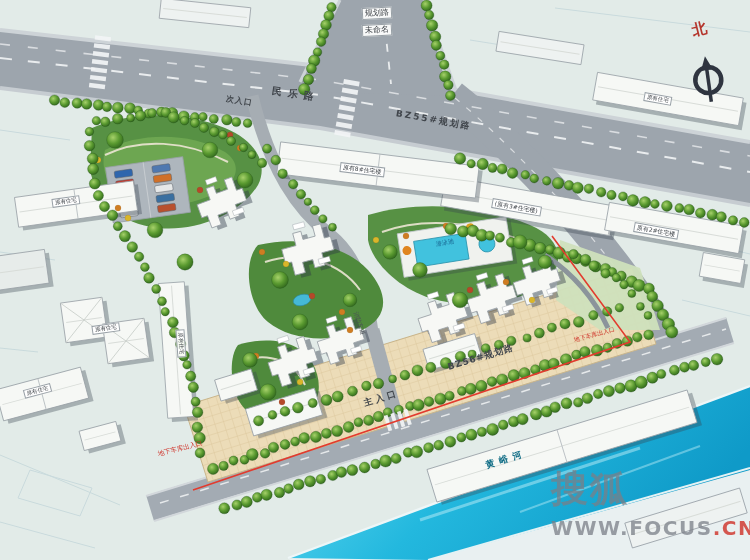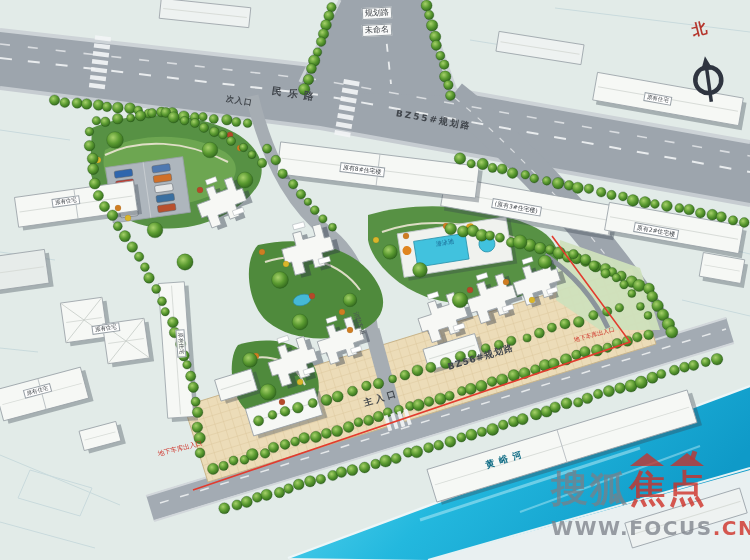--- a/index.html
+++ b/index.html
@@ -665,20 +665,19 @@
       <circle cx="30" cy="42" r="13" fill="none" stroke="#2f3540" stroke-width="4.5"></circle>
       <line x1="30" y1="64" x2="30" y2="26" stroke="#2f3540" stroke-width="3.5"></line>
       <polygon points="30,18 24,32 36,32" fill="#2f3540"></polygon>
     </g>
   </svg>
 </div>
 
 <div id="watermark">
   <div id="wm-line1">
     <span class="wm-gray">搜狐</span>
-        <span class="wm-red"><span class="roof r1"></span><span class="roof r2"></span><span class="chimney"></span><span>焦点</span></span>
   </div>
   <div id="wm-line2">
     <span class="wm-gray">WWW.FOCUS</span><span class="wm-red">.CN</span>
   </div>
 </div>
 
 </div>
 
 </body></html>

